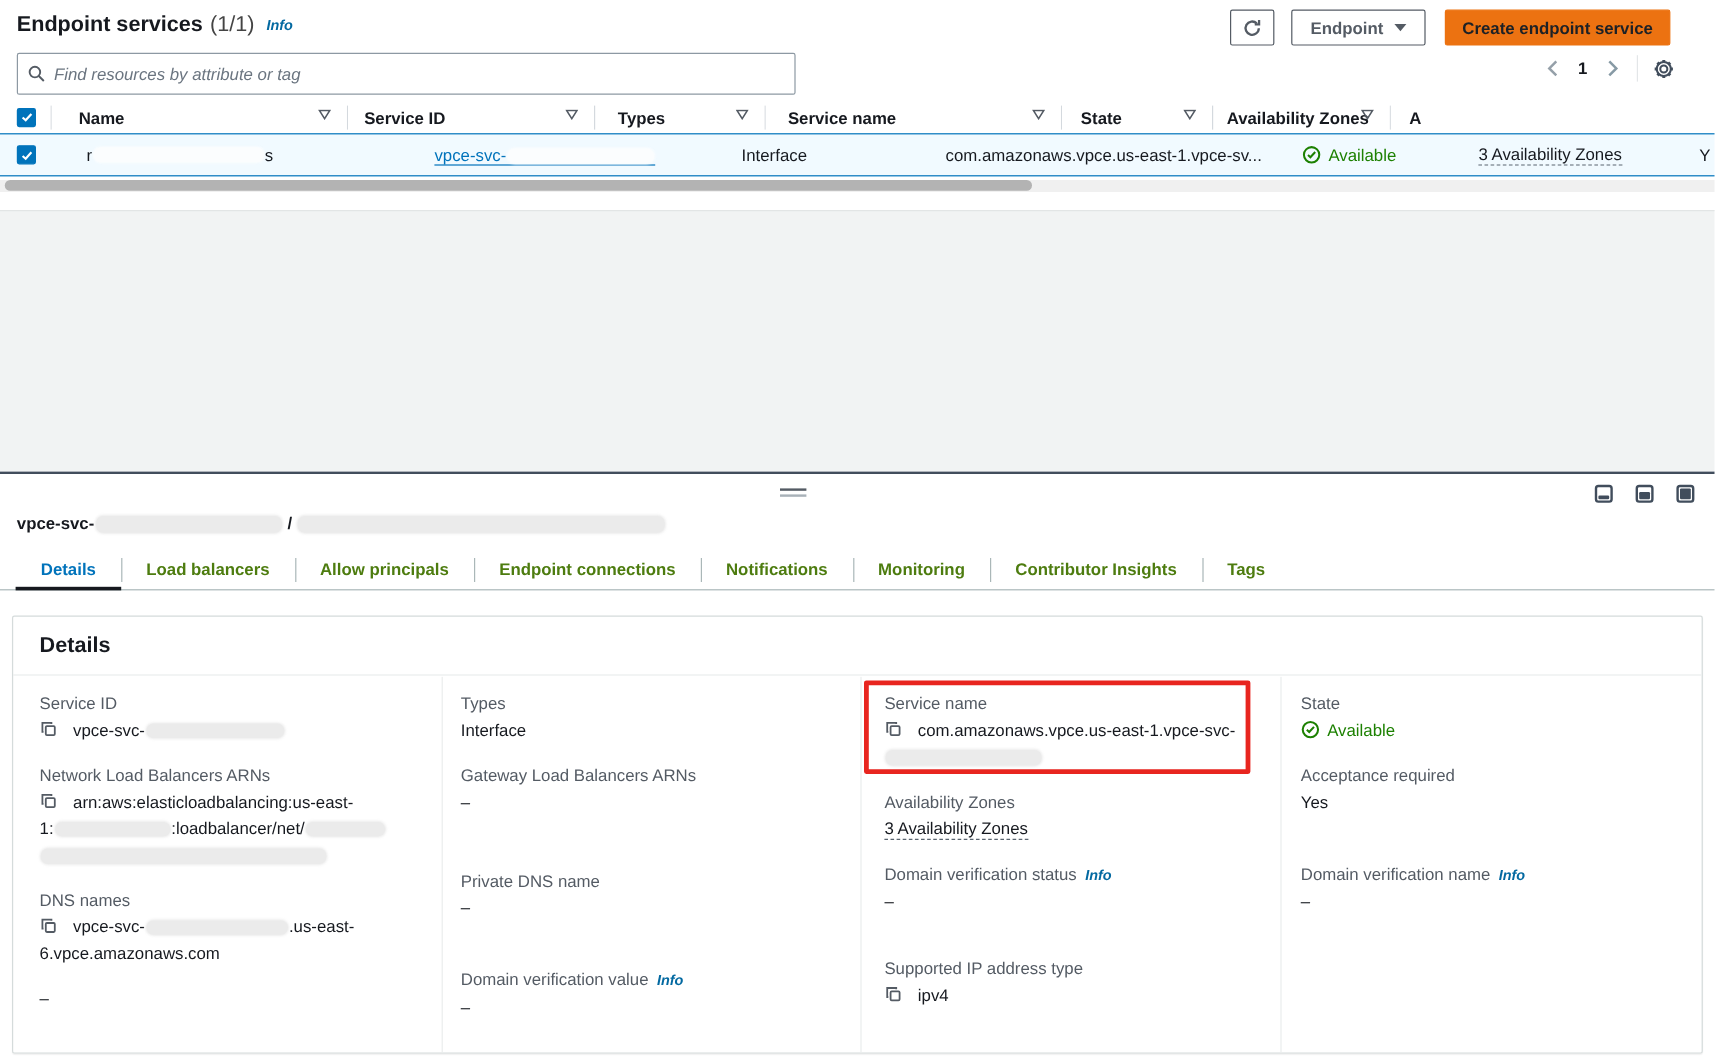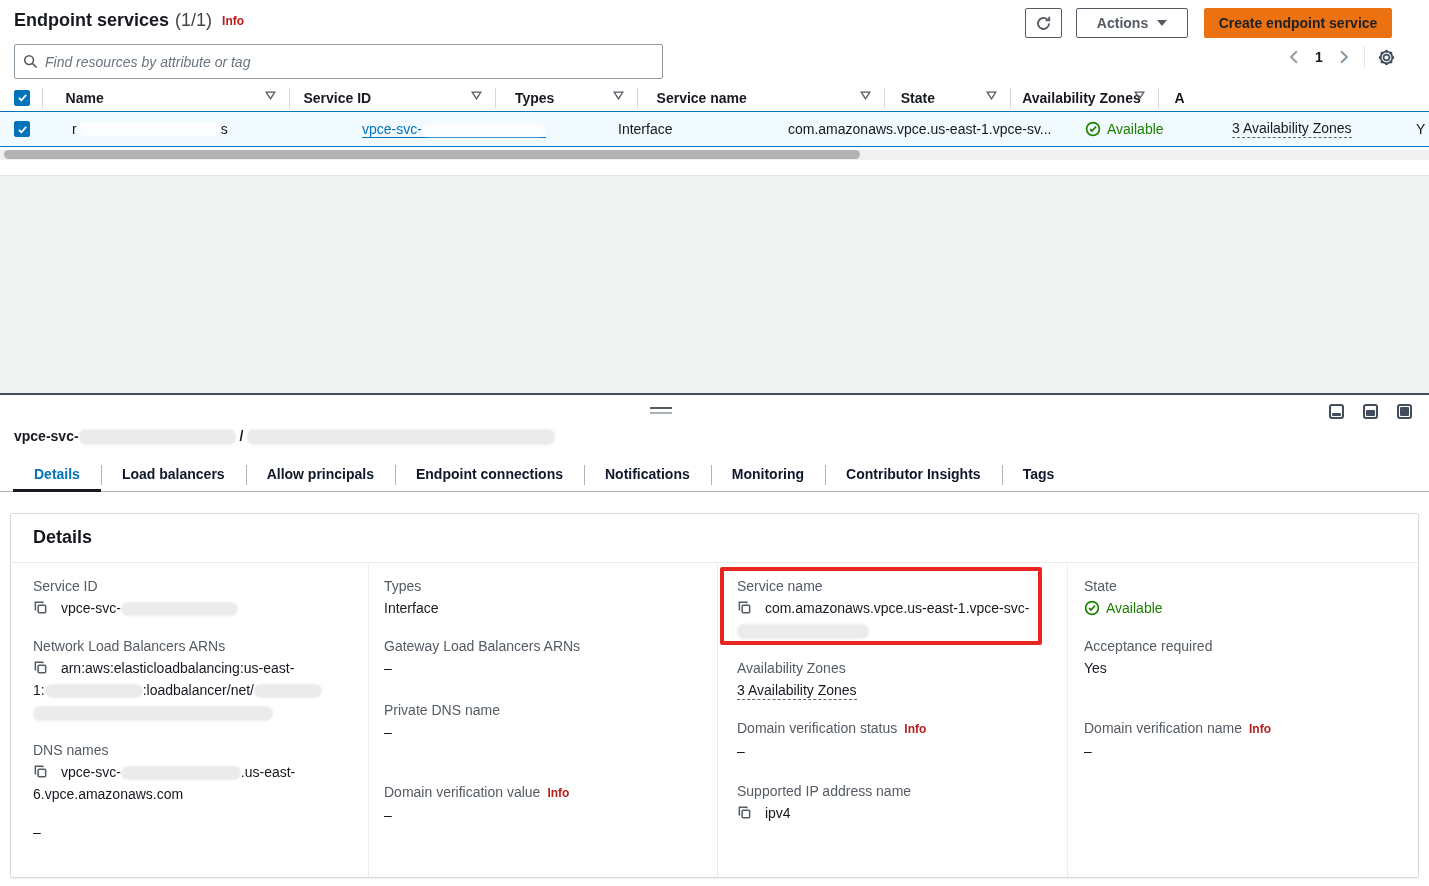--- a/index.html
+++ b/index.html
@@ -6,21 +6,21 @@
   html,body { background:#ffffff; }
   #frame {
     position:relative; width:1429px; height:886px; overflow:hidden;
     font-family:"Liberation Sans", sans-serif; color:#16191f; font-size:14px;
     background:#ffffff;
   }
   
   .page-header { position:absolute; left:14px; top:10px; display:flex; align-items:baseline; gap:6px; }
   .page-title { font-size:18px; font-weight:bold; color:#16191f; }
   .page-count { font-size:18px; font-weight:400; color:#444; }
-  .info-link { font-size:12px; font-weight:bold; color:#b91c1c; cursor:pointer; }
+  .info-link { font-size:12px; font-weight:bold; color:#0369a1; cursor:pointer;font-style:italic; }
   .page-header .info-link { position:relative; top:-1px; margin-left:4px; }
 
   .btn { display:flex; align-items:center; justify-content:center; border-radius:2px; font-weight:bold; font-size:14px; cursor:pointer; }
   .btn-refresh { position:absolute; left:1025px; top:8px; width:37px; height:30px; background:#fff; border:1px solid #545b64; }
   .btn-actions { position:absolute; left:1076px; top:8px; width:112px; height:30px; background:#fff; border:1px solid #545b64; color:#545b64; gap:9px; }
   .caret-down { width:0; height:0; border-left:5px solid transparent; border-right:5px solid transparent; border-top:6px solid #545b64; }
   .btn-create { position:absolute; left:1204px; top:8px; width:188px; height:30px; background:#ec7211; border:1px solid #ec7211; color:#1d2126; }
 
   
   .search-box { position:absolute; left:14px; top:44px; width:649px; height:35px; border:1px solid #8d99a3; border-radius:2px; background:#fff; display:flex; align-items:center; padding:0 8px; gap:7px; }
@@ -70,21 +70,21 @@
   .p-icon { width:15px; height:15px; border:2px solid #414d5c; border-radius:3px; position:relative; cursor:pointer; }
   .p-icon .fill { position:absolute; left:1px; right:1px; bottom:1px; background:#414d5c; border-radius:1px; }
   .p-icon.small .fill { height:3px; }
   .p-icon.mid .fill { height:6px; }
   .p-icon.big .fill { height:9px; }
 
   .panel-title { position:absolute; left:14px; top:33px; font-size:14px; font-weight:bold; white-space:nowrap; }
   .panel-title .redact { height:14px; }
 
   .tabs { position:absolute; left:0; top:64px; width:1429px; height:33px; border-bottom:1px solid #aab7b8; display:flex; padding-left:13px; }
-  .tab { position:relative; padding:7px 21px 0; font-weight:bold; color:#0f172a; cursor:pointer; white-space:nowrap; }
+  .tab { position:relative; padding:7px 21px 0; font-weight:bold; color:#4d7c0f; cursor:pointer; white-space:nowrap; }
   .tab + .tab::before { content:""; position:absolute; left:0; top:6px; height:20px; width:1px; background:#aab7b8; }
   .tab.active { color:#0073bb; }
   .tab.active::after { content:""; position:absolute; left:0; right:0; bottom:-1px; height:3px; background:#16191f; }
 
   
   .card { position:absolute; left:10px; top:118px; width:1409px; height:365px; background:#fff; border:1px solid #d5dbdb; border-radius:2px; box-shadow:0 1px 1px rgba(0,0,0,.06); }
   .card-head { height:49px; padding:13px 22px 0; font-size:18px; font-weight:bold; border-bottom:1px solid #eaeded; }
   .cols { position:absolute; left:0; top:50px; right:0; bottom:0; display:flex; }
   .col { padding-top:11px; }
   .col1 { width:357px; padding-left:22px; }
@@ -115,21 +115,21 @@
   <div class="btn btn-refresh">
     <span>
       <svg width="17" height="17" viewBox="0 0 16 16">
           <path d="M13.2 8a5.2 5.2 0 1 1-1.6-3.8" fill="none" stroke="#545b64" stroke-width="1.8"></path>
           <path d="M13.4 1.6v3.4h-3.4" fill="none" stroke="#545b64" stroke-width="1.8"></path>
         </svg>
     </span>
   </div>
 
   <div class="btn btn-actions">
-    <span>Actions</span>
+    <span>Endpoint</span>
     <span class="caret-down"></span>
   </div>
 
   <div class="btn btn-create">
     <span>Create endpoint service</span>
   </div>
 
   <div class="search-box">
     <span>
       <svg width="15" height="15" viewBox="0 0 16 16">
@@ -363,21 +363,21 @@
           <div class="field">
             <div class="f-value">–</div>
           </div>
         </div>
 
         <div class="col col2">
           <div class="field">
             <div class="f-label">Types</div>
             <div class="f-value">Interface</div>
           </div>
-          <div class="field" style="margin-bottom:20px">
+          <div class="field" style="margin-bottom:44px">
             <div class="f-label">Gateway Load Balancers ARNs</div>
             <div class="f-value">–</div>
           </div>
           <div class="field" style="margin-bottom:38px">
             <div class="f-label">Private DNS name</div>
             <div class="f-value">–</div>
           </div>
           <div class="field">
             <div class="f-label">
               <span>Domain verification value</span><span class="info-link">Info</span>
@@ -397,28 +397,28 @@
               <span>com.amazonaws.vpce.us-east-1.vpce-svc-</span>
             </div>
             <div class="wrapline">
               <span class="redact t13" style="width:130px"></span>
             </div>
           </div>
           <div class="field">
             <div class="f-label">Availability Zones</div>
             <div class="f-value"><span class="dashed-link">3 Availability Zones</span></div>
           </div>
-          <div class="field" style="margin-bottom:18px">
+          <div class="field" style="margin-bottom:34px">
             <div class="f-label">
               <span>Domain verification status</span><span class="info-link">Info</span>
             </div>
             <div class="f-value">–</div>
           </div>
           <div class="field">
-            <div class="f-label">Supported IP address name</div>
+            <div class="f-label">Supported IP address type</div>
             <div class="f-value">
               <span class="copy-icon inline-svg"><svg width="15" height="15" viewBox="0 0 16 16">
                     <rect x="5.5" y="5.5" width="8" height="8" rx="1" fill="none" stroke="#545b64" stroke-width="1.6"></rect>
                     <path d="M10.5 3.5v-1h-8v8h1" fill="none" stroke="#545b64" stroke-width="1.6"></path>
                   </svg></span>
               <span>ipv4</span>
             </div>
           </div>
         </div>
 

